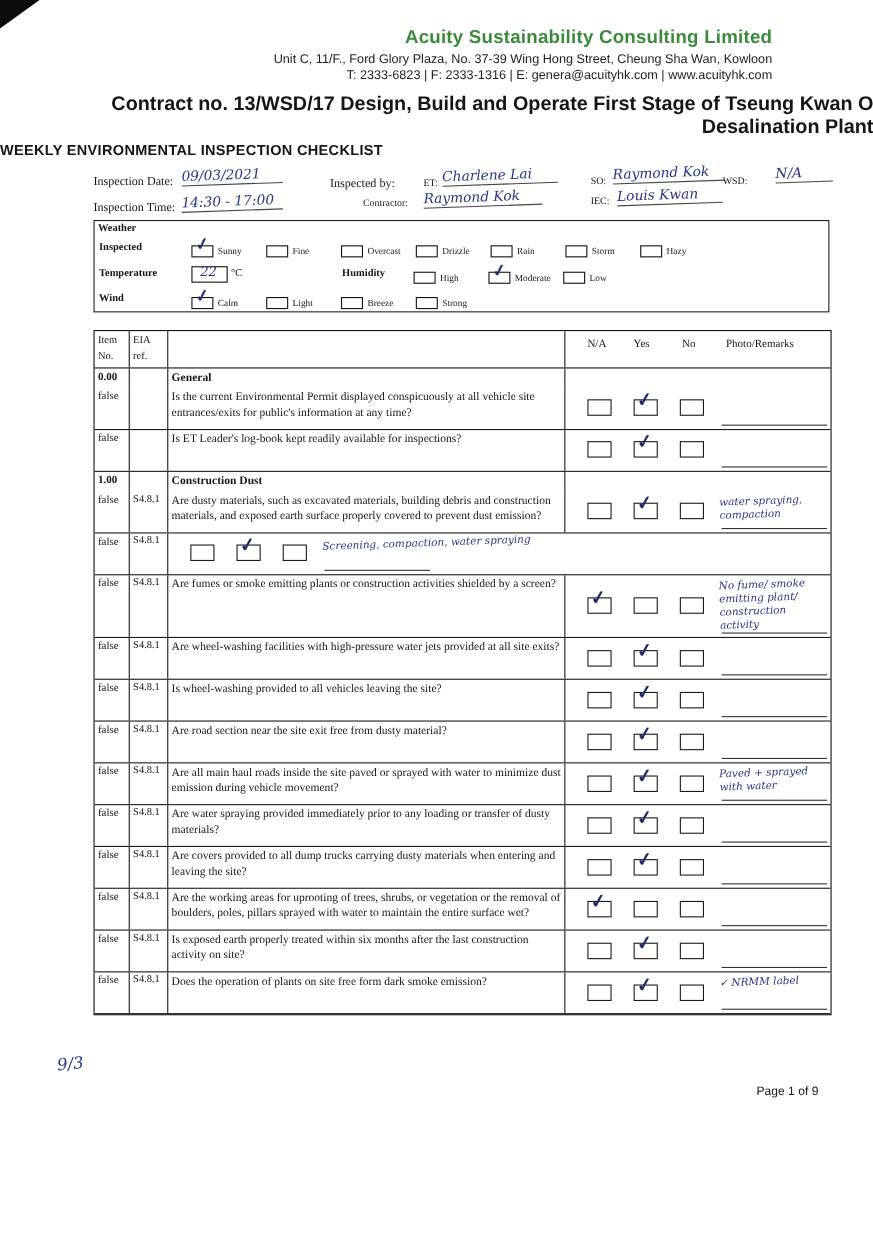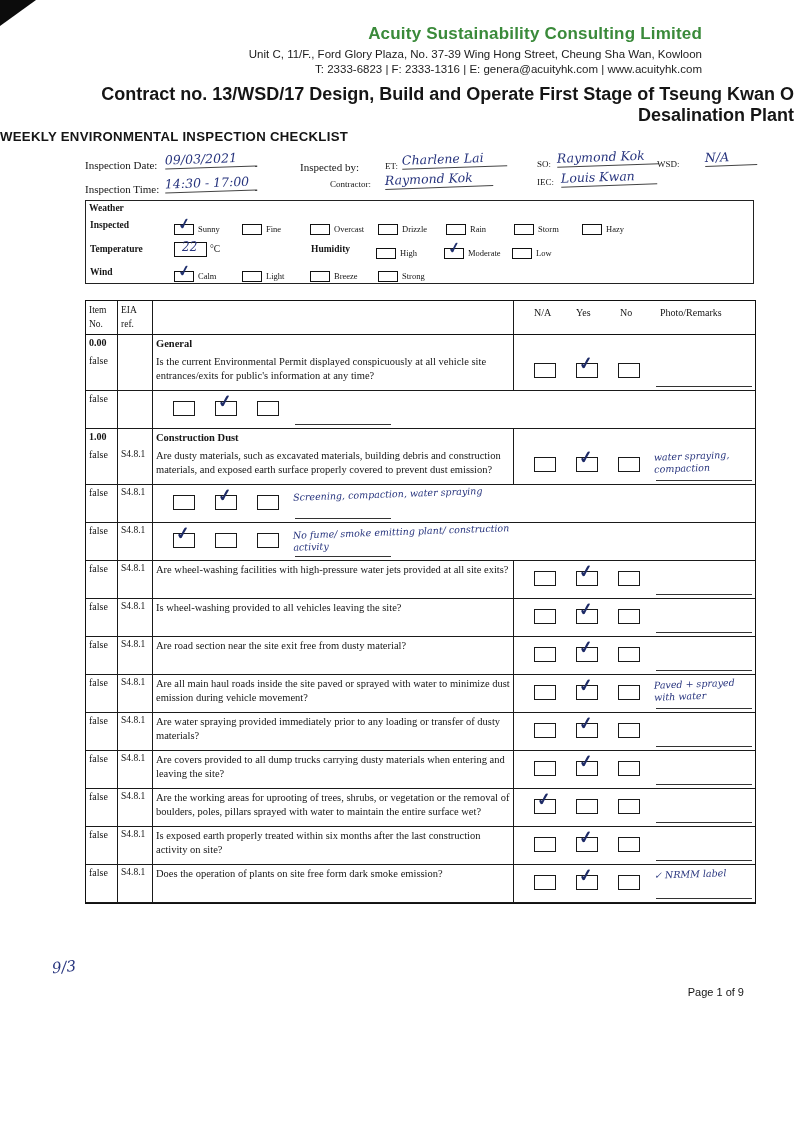--- a/index.html
+++ b/index.html
@@ -150,20 +150,21 @@
               <span class="tick">✓</span>
             </span>
       <span class="cb cb3"></span>
       <div class="remark hw"></div>
       <div class="rline"></div>
     </div>
   </div>
         <div class="trow">
     <div class="tc c-item bR"><span>false</span></div>
     <div class="tc c-eia bR"><span></span></div>
+    <div class="tc c-q bR"><span>Is ET Leader's log-book kept readily available for inspections?</span></div>
     <div class="tc c-box">
       <span class="cb cb1"></span>
       <span class="cb cb2">
               <span class="tick">✓</span>
             </span>
       <span class="cb cb3"></span>
       <div class="remark hw"></div>
       <div class="rline"></div>
     </div>
   </div>
@@ -196,20 +197,21 @@
               <span class="tick">✓</span>
             </span>
       <span class="cb cb3"></span>
       <div class="remark hw">Screening, compaction, water spraying</div>
       <div class="rline"></div>
     </div>
   </div>
         <div class="trow">
     <div class="tc c-item bR"><span>false</span></div>
     <div class="tc c-eia bR"><span>S4.8.1</span></div>
+    <div class="tc c-q bR"><span>Are fumes or smoke emitting plants or construction activities shielded by a screen?</span></div>
     <div class="tc c-box">
       <span class="cb cb1">
               <span class="tick">✓</span>
             </span>
       <span class="cb cb2"></span>
       <span class="cb cb3"></span>
       <div class="remark hw">No fume/ smoke emitting plant/ construction activity</div>
       <div class="rline"></div>
     </div>
   </div>

